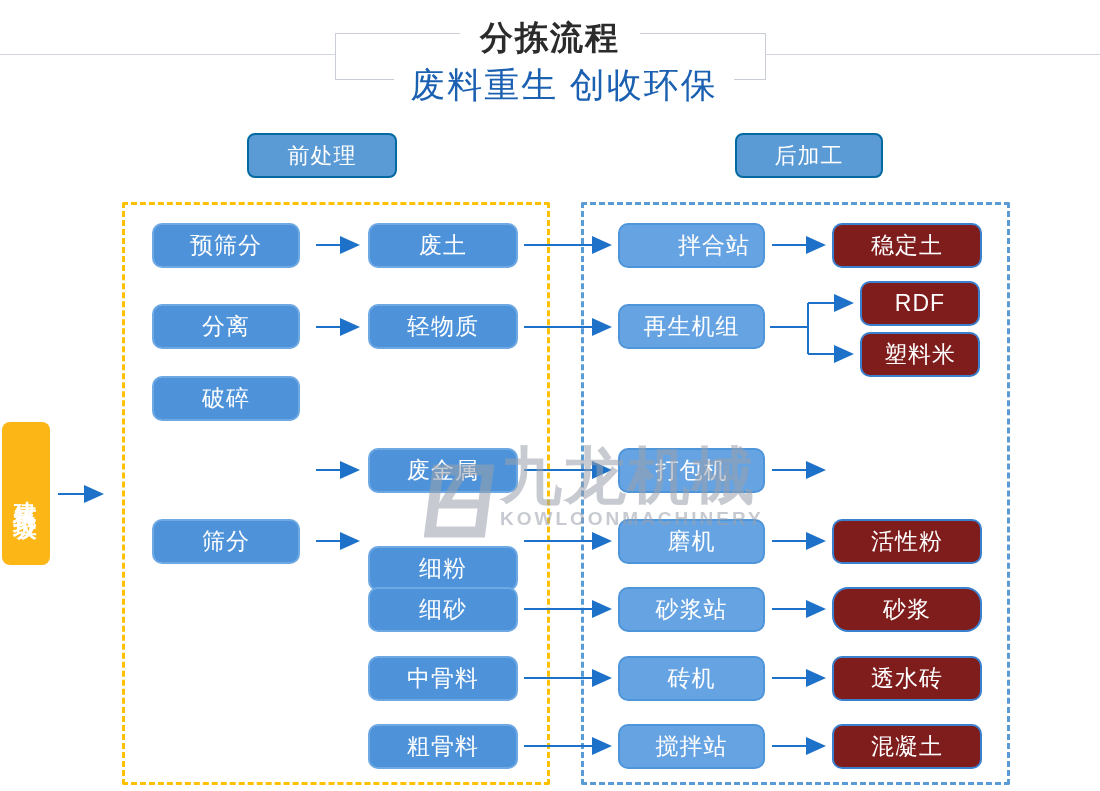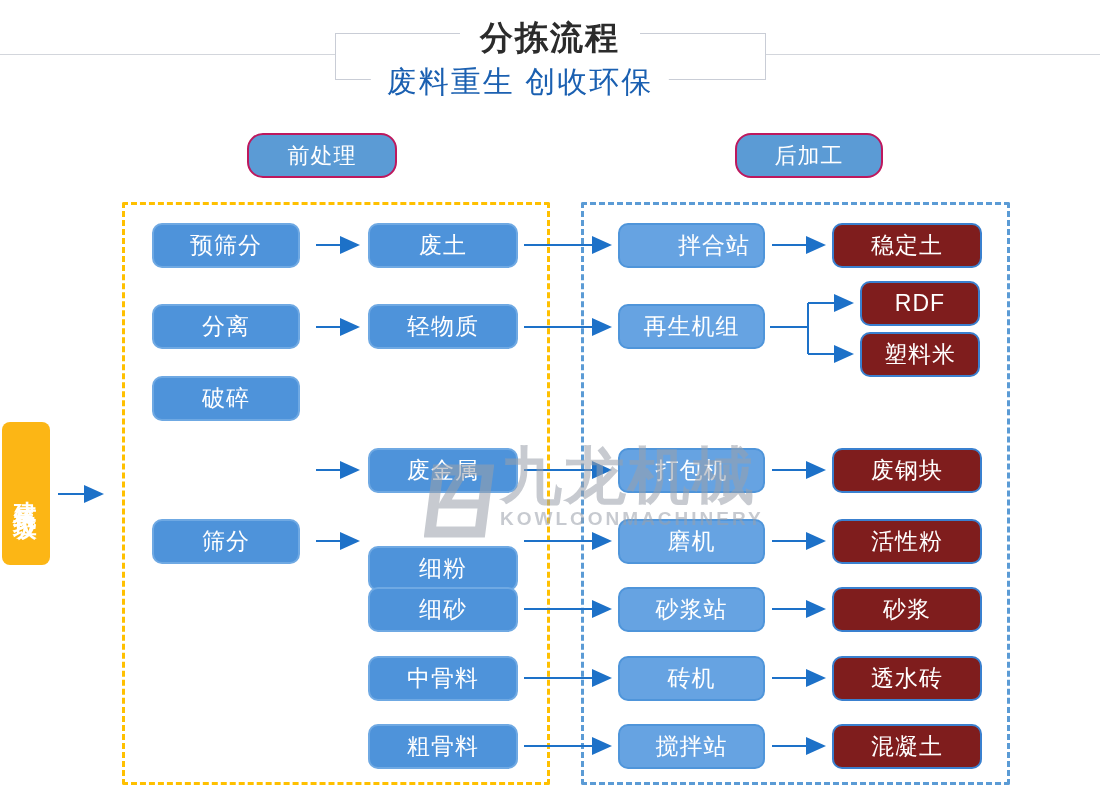--- a/index.html
+++ b/index.html
@@ -6,26 +6,26 @@
   body{font-family:"Liberation Sans","DejaVu Sans",sans-serif;}
   .stage{position:relative;width:1100px;height:791px;background:#ffffff;overflow:hidden;}
 
   
   .hline{position:absolute;left:0;top:54px;width:1100px;height:1px;background:#d3d6dc;z-index:1;}
   .hbox{position:absolute;left:335px;top:33px;width:429px;height:45px;background:#ffffff;
         border:1px solid #c9cdd6;z-index:2;}
   .htitle{position:absolute;left:550px;top:16px;transform:translateX(-50%);z-index:3;
           background:#ffffff;padding:0 20px;font-size:33px;font-weight:bold;color:#2b2b2b;
           white-space:nowrap;letter-spacing:2px;}
-  .hsub{position:absolute;left:520px;top:62px;transform:translateX(-50%);z-index:3;
-        background:#ffffff;padding:0 16px;font-size:30px;color:#1b60b1;white-space:nowrap;
+  .hsub{position:absolute;left:564px;top:62px;transform:translateX(-50%);z-index:3;
+        background:#ffffff;padding:0 16px;font-size:35px;color:#1b60b1;white-space:nowrap;
         letter-spacing:2px;}
 
   
-  .tag{position:absolute;height:45px;border-radius:16px;background:#5b9bd5;border:2px solid #be185d;
+  .tag{position:absolute;height:45px;border-radius:8px;background:#5b9bd5;border:2px solid #0369a1;
        box-sizing:border-box;color:#ffffff;font-size:22px;display:flex;align-items:center;
        justify-content:center;z-index:2;letter-spacing:1px;}
   .tag.pre{left:247px;top:133px;width:150px;}
   .tag.post{left:735px;top:133px;width:148px;}
 
   
   .panel{position:absolute;top:202px;height:583px;border-radius:2px;box-sizing:border-box;z-index:1;}
   .panel.yellow{left:122px;width:428px;border:3px dashed #ffc000;}
   .panel.blue{left:581px;width:429px;border:3px dashed #5b9bd5;}
 
@@ -91,23 +91,22 @@
   <div class="node b" style="left:618px;top:304px;width:147px;">再生机组</div>
   <div class="node b" style="left:618px;top:448px;width:147px;">打包机</div>
   <div class="node b" style="left:618px;top:519px;width:147px;">磨机</div>
   <div class="node b" style="left:618px;top:587px;width:147px;">砂浆站</div>
   <div class="node b" style="left:618px;top:656px;width:147px;">砖机</div>
   <div class="node b" style="left:618px;top:724px;width:147px;">搅拌站</div>
 
   <div class="node c" style="left:832px;top:223px;width:150px;">稳定土</div>
   <div class="node c" style="left:860px;top:281px;width:120px;">RDF</div>
   <div class="node c" style="left:860px;top:332px;width:120px;">塑料米</div>
-  <div class="node c" style="left:832px;top:448px;width:150px;">废钢块</div>
   <div class="node c" style="left:832px;top:519px;width:150px;">活性粉</div>
-  <div class="node c" style="left:832px;top:587px;width:150px;">砂浆</div>
+  <div class="node c" style="left:832px;top:587px;width:150px;border-radius:16px;">砂浆</div>
   <div class="node c" style="left:832px;top:656px;width:150px;">透水砖</div>
   <div class="node c" style="left:832px;top:724px;width:150px;">混凝土</div>
 
   <svg class="arrows" width="1100" height="791">
     <defs>
       <marker id="ah" markerWidth="10" markerHeight="9" refX="8" refY="4.5" orient="auto">
         <path d="M0,0 L10,4.5 L0,9 z" fill="#1d71c8"></path>
       </marker>
     </defs>
     <g stroke="#1d71c8" stroke-width="2" fill="none">

